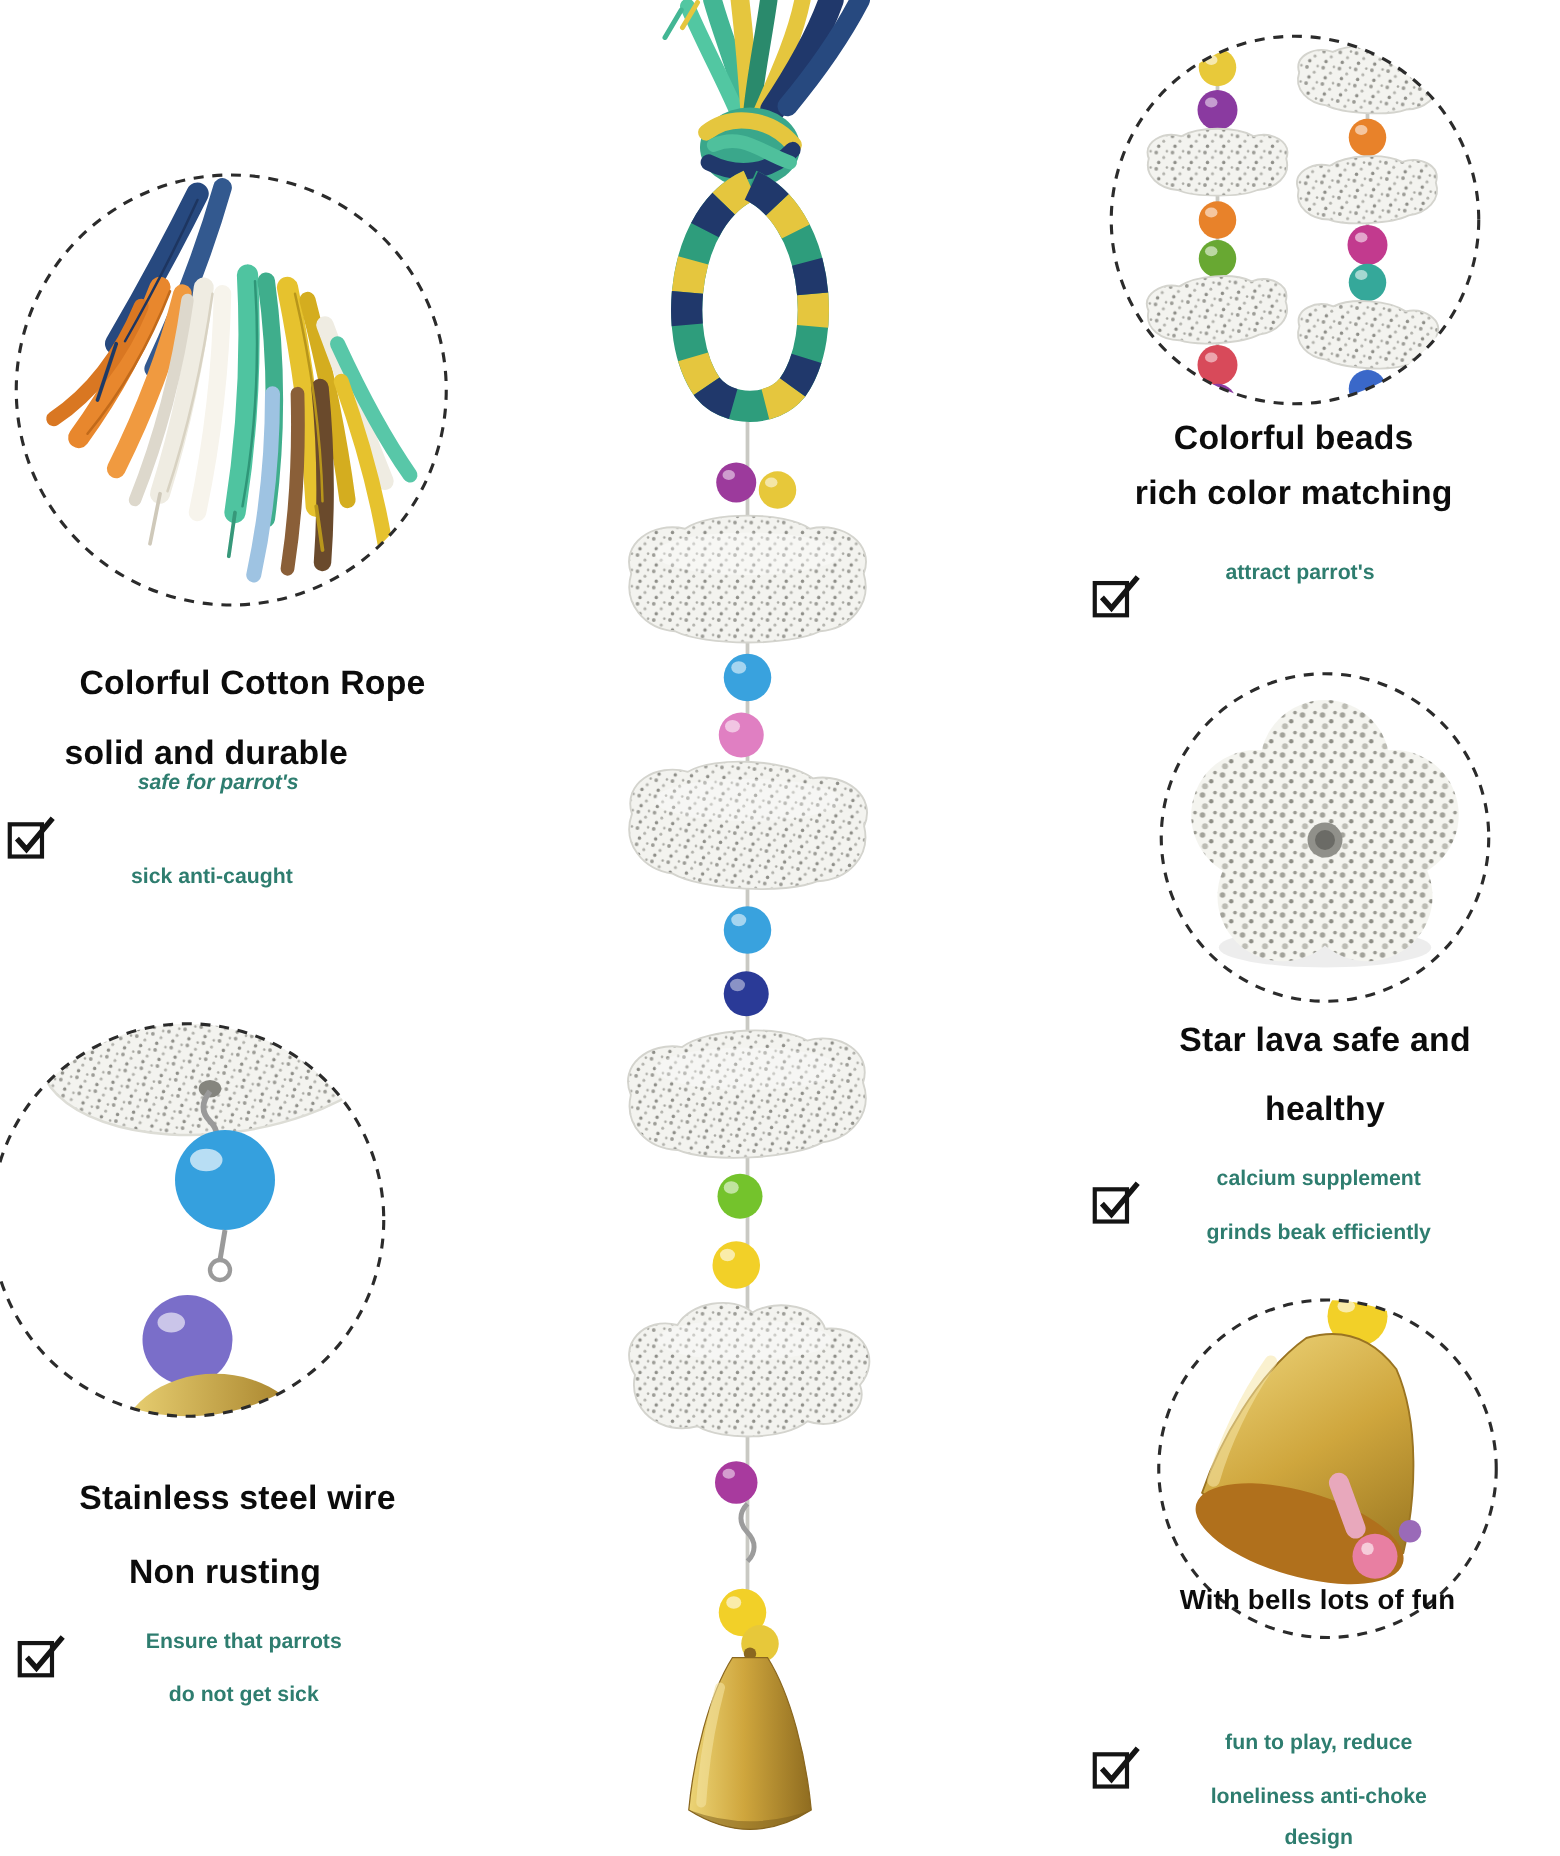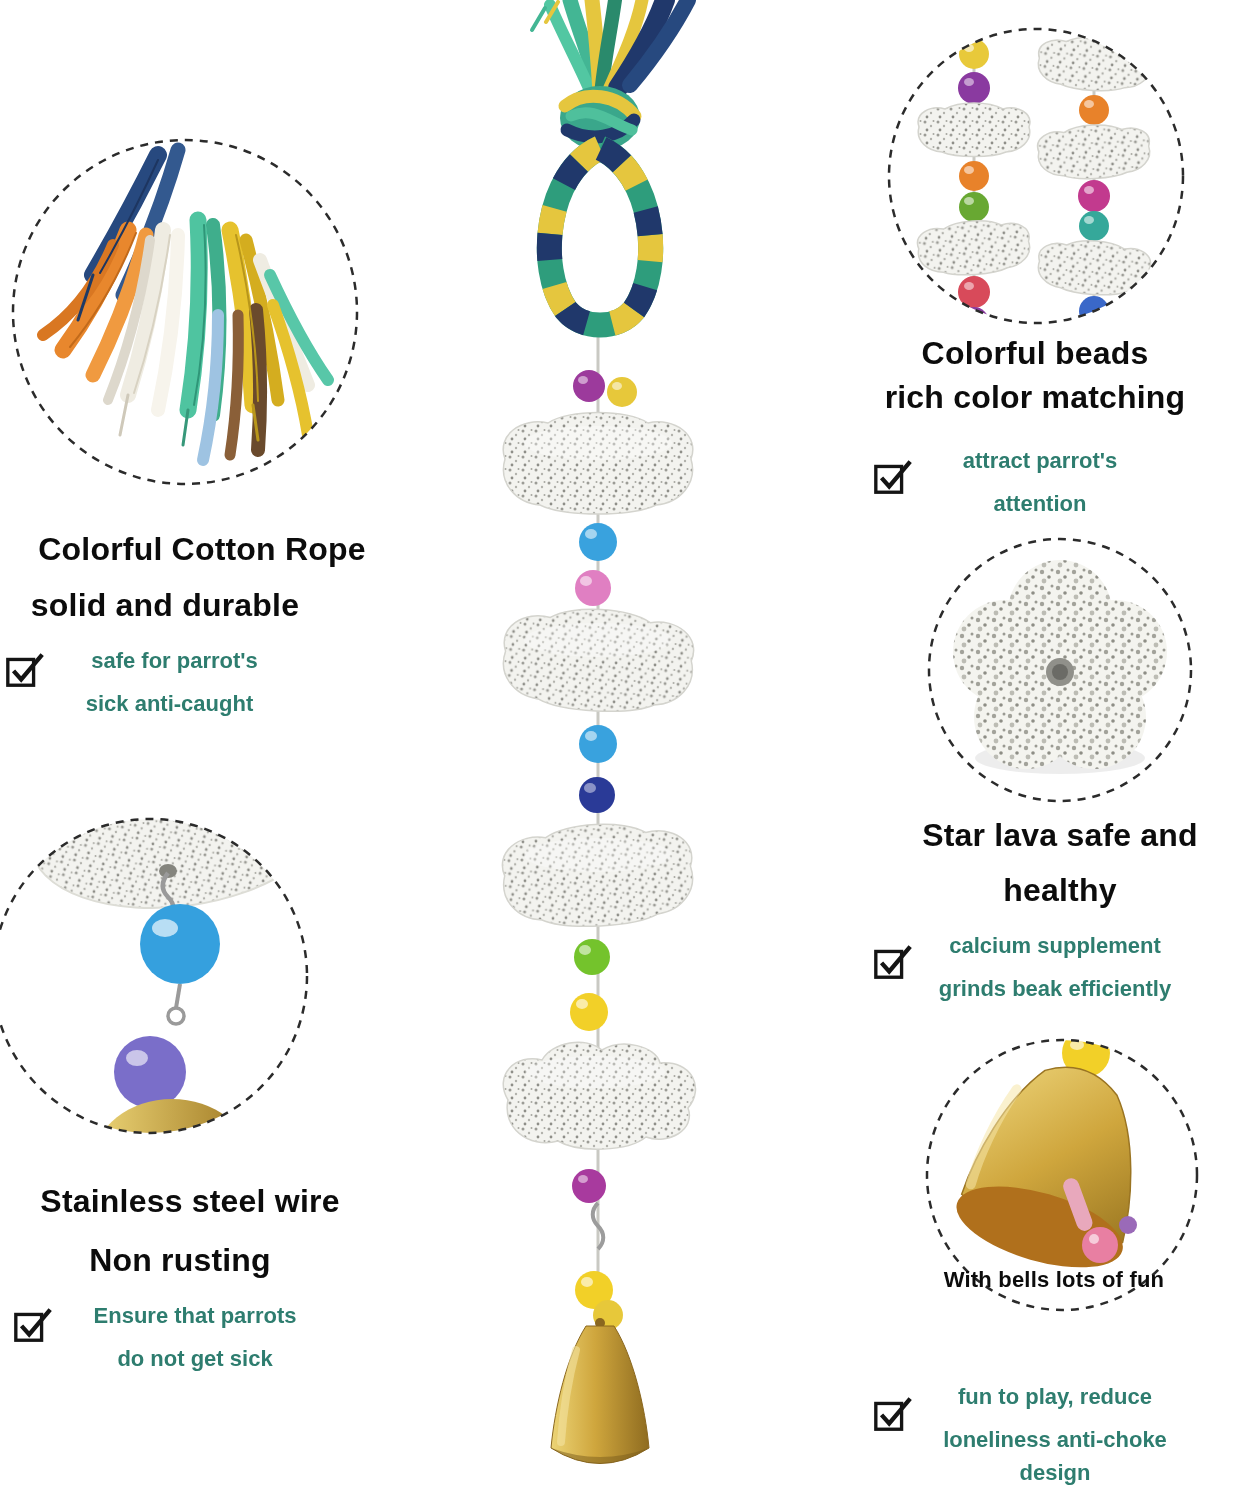--- a/index.html
+++ b/index.html
@@ -1,21 +1,21 @@
 <!DOCTYPE html>
 <html><head>
 <meta charset="utf-8">
 <style>
   * { margin:0; padding:0; box-sizing:border-box; }
   html,body { background:#ffffff; }
   body { font-family:"Liberation Sans", sans-serif; }
   .canvas { position:relative; width:1248px; height:1485px; background:#ffffff; overflow:hidden; }
   .abs { position:absolute; }
-  .heading { position:absolute; text-align:center; font-weight:bold; color:#0c0c0c; font-size:32px; line-height:1.1; letter-spacing:0.2px; }
-  .tealtext { position:absolute; text-align:center; font-weight:bold; color:#2e7d6f; font-size:22px; line-height:1.15; }
+  .heading { position:absolute; text-align:center; font-weight:bold; color:#0c0c0c; font-size:27px; line-height:1.1; letter-spacing:0.2px; }
+  .tealtext { position:absolute; text-align:center; font-weight:bold; color:#2e7d6f; font-size:17px; line-height:1.15; }
   .cb { position:absolute; width:42px; height:42px; }
   svg { display:block; }
 </style>
 </head>
 <body>
 
 <div class="canvas">
 
   <div class="abs" style="left:450px; top:0;">
     <svg width="300" height="1485" viewBox="0 0 300 1485">
@@ -157,21 +157,21 @@
   </div>
 
   <div class="heading" style="left:0; top:532px; width:380px;padding-left:24px;">Colorful Cotton Rope</div>
   <div class="heading" style="left:0; top:588px; width:330px;">solid and durable</div>
   <span class="cb" style="left:4px; top:648px;">
     <svg viewBox="0 0 44 44" width="42" height="42">
         <rect x="4" y="12" width="27" height="27" fill="none" stroke="#141414" stroke-width="3.5"></rect>
         <path d="M10 24 L18 33 L40 7" fill="none" stroke="#141414" stroke-width="4.5"></path>
       </svg>
   </span>
-  <div class="tealtext" style="left:42px; top:648px; width:265px;">safe for parrot's</div>
+  <div class="tealtext" style="left:42px; top:616px; width:265px;font-style:italic;">safe for parrot's</div>
   <div class="tealtext" style="left:42px; top:691px; width:255px;">sick anti-caught</div>
 
   <div class="abs" style="left:-10px; top:816px;">
     <svg width="320" height="320" viewBox="0 0 320 320">
       <defs>
         <clipPath id="clipML">
             <circle cx="160" cy="160" r="157"></circle>
           </clipPath>
         <pattern id="spML" width="13" height="13" patternUnits="userSpaceOnUse">
           <rect width="13" height="13" fill="#f3f3ef"></rect>
@@ -262,21 +262,20 @@
 
   <div class="heading" style="left:855px; top:336px; width:360px;">Colorful beads</div>
   <div class="heading" style="left:855px; top:380px; width:360px;">rich color matching</div>
   <span class="cb" style="left:872px; top:455px;">
     <svg viewBox="0 0 44 44" width="42" height="42">
         <rect x="4" y="12" width="27" height="27" fill="none" stroke="#141414" stroke-width="3.5"></rect>
         <path d="M10 24 L18 33 L40 7" fill="none" stroke="#141414" stroke-width="4.5"></path>
       </svg>
   </span>
   <div class="tealtext" style="left:905px; top:448px; width:270px;">attract parrot's</div>
-  <div class="tealtext" style="left:905px; top:491px; width:270px;">attention</div>
 
   <div class="abs" style="left:926px; top:536px;">
     <svg width="268" height="268" viewBox="0 0 268 268">
       <defs>
         <clipPath id="clipMR">
             <circle cx="134" cy="134" r="131"></circle>
           </clipPath>
         <pattern id="spMR" width="16" height="16" patternUnits="userSpaceOnUse">
           <rect width="16" height="16" fill="#f4f4ef"></rect>
           <circle cx="4" cy="4" r="2.2" fill="#a2a29a"></circle>

